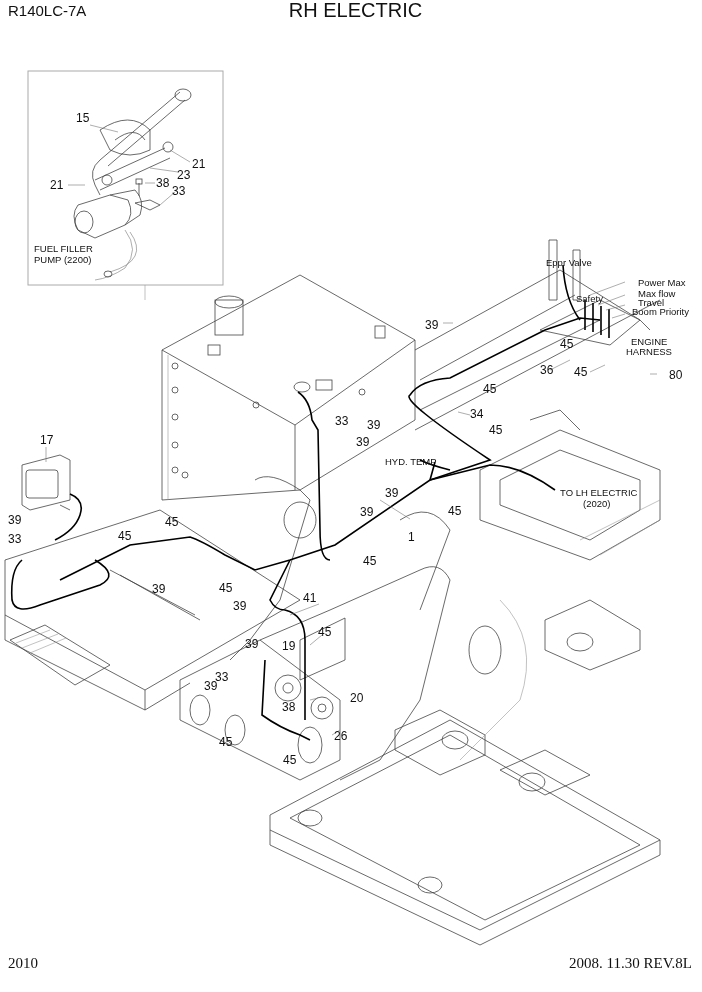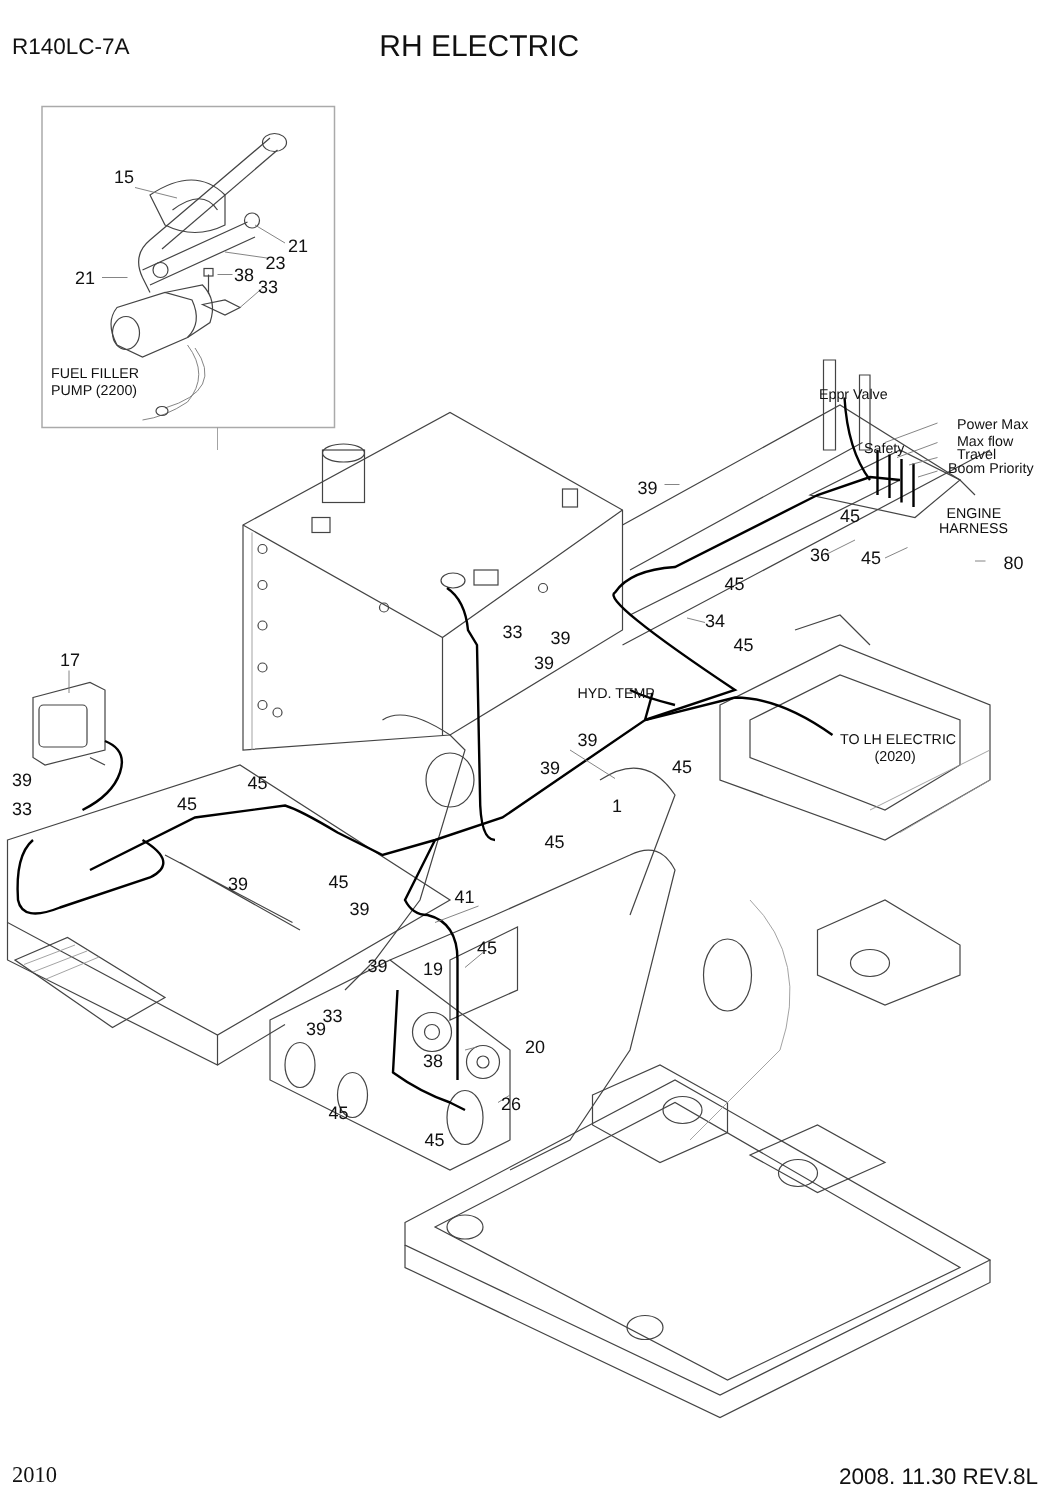--- a/index.html
+++ b/index.html
@@ -1,21 +1,21 @@
 <!DOCTYPE html>
 <html><head>
 <meta charset="utf-8">
 <style>
   html,body{margin:0;padding:0;background:#fff;}
   body{width:702px;height:992px;position:relative;overflow:hidden;font-family:"Liberation Sans",sans-serif;color:#111;}
-  .hdr{position:absolute;font-family:"Liberation Sans",sans-serif;margin-top:21px;}
+  .hdr{position:absolute;font-family:"Liberation Sans",sans-serif;}
   #model{left:8px;top:2px;font-size:15px;}
-  #title{left:0;width:639px;top:-1px;text-align:center;font-size:20px;}
+  #title{left:0;width:639px;top:-1px;text-align:center;font-size:20px;padding-left:36px;}
   #pageno{left:8px;top:955px;font-size:15px;font-family:Liberation Serif, serif;}
-  #rev{right:10px;top:955px;font-size:15px;}
+  #rev{right:10px;top:955px;font-size:15px;font-family:Liberation Serif, serif;}
   svg{position:absolute;left:0;top:0;}
   .lbl{font-family:"Liberation Sans",sans-serif;font-size:12px;fill:#111;}
   .lbls{font-family:"Liberation Sans",sans-serif;font-size:9.5px;fill:#111;}
   .ln{stroke:#444;stroke-width:0.8;fill:none;}
   .lt{stroke:#999;stroke-width:0.6;fill:none;}
   .wire{stroke:#000;stroke-width:1.6;fill:none;}
   .lead{stroke:#777;stroke-width:0.6;fill:none;}
 </style>
 </head>
 <body>

